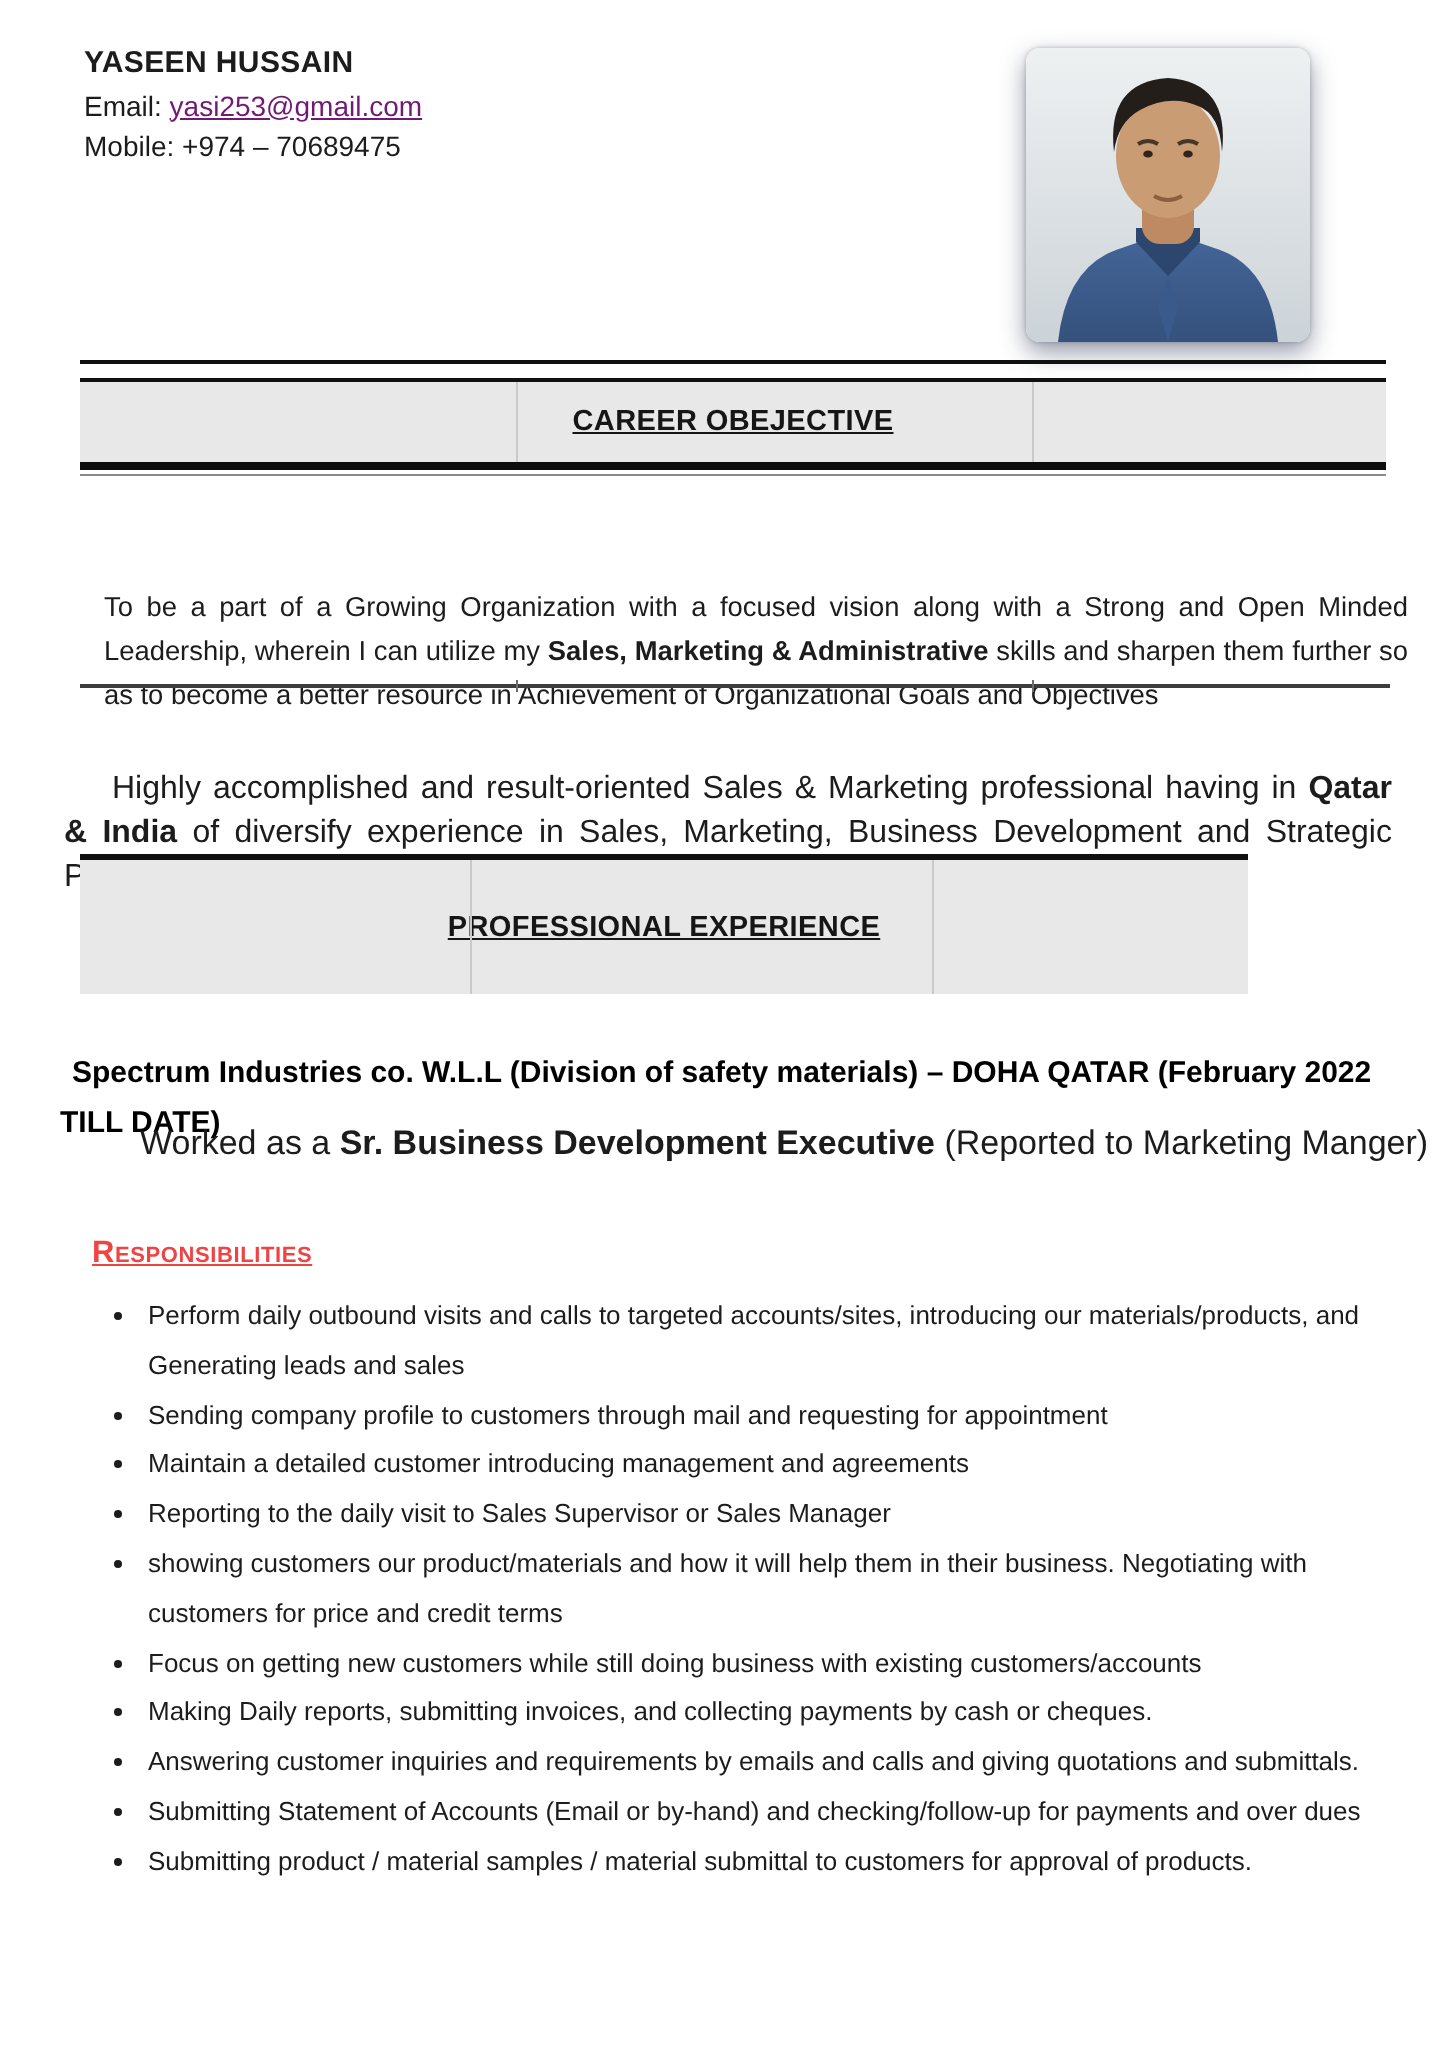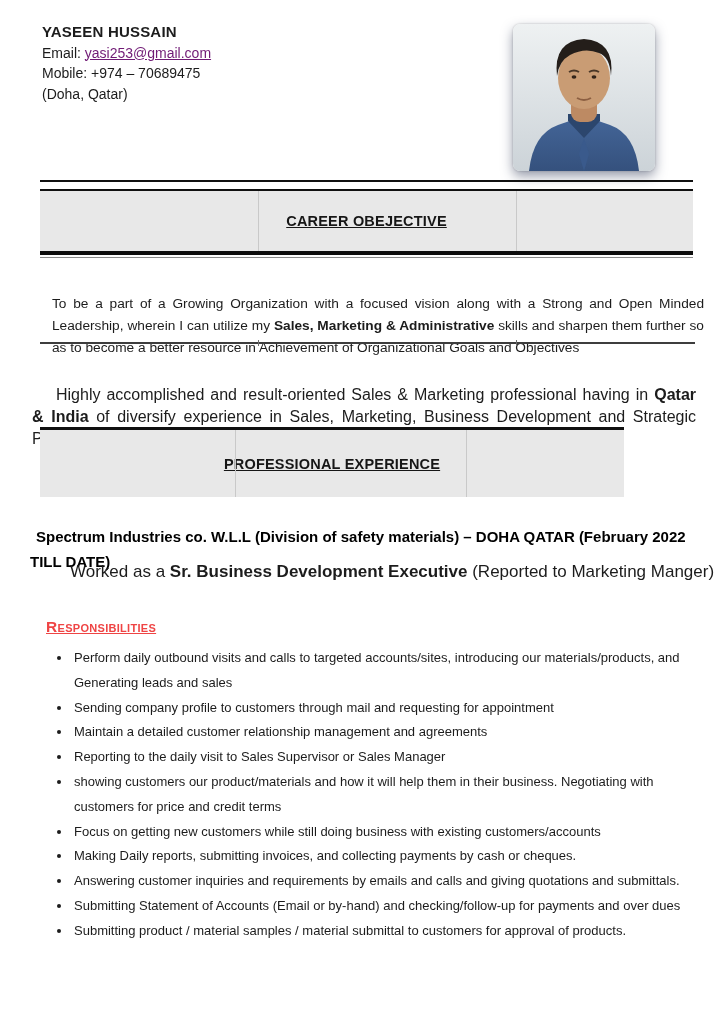--- a/index.html
+++ b/index.html
@@ -17,21 +17,21 @@
     border-radius:7px;overflow:hidden;
     box-shadow:0 5px 12px rgba(45,55,85,.5),0 0 2px rgba(0,0,0,.25);
   }
   .photo-frame svg{display:block;width:100%;height:100%;}
   
   .obj-table{position:absolute;top:180px;left:40px;width:653px;}
   .double-rule{height:7px;border-top:2px solid #101010;border-bottom:2px solid #101010;}
   .band{
     background:#e8e8e8;position:relative;display:flex;align-items:center;justify-content:center;
   }
-  .band.obj{height:60px;}
+  .band.obj{height:40px;}
   .band.exp{height:67px;}
   .band-title{
     font-size:14.5px;font-weight:bold;text-decoration:underline;
     letter-spacing:.2px;color:#161616;
   }
   .vline{position:absolute;top:0;bottom:0;width:1px;background:#c9c9c9;}
   .vline.v1{left:33.4%;}
   .vline.v2{left:72.9%;}
   .thick-rule{height:4px;background:#0d0d0d;}
   .thin-gray-rule{height:1px;background:#8a8a8a;margin-top:2px;}
@@ -67,21 +67,20 @@
 </style>
 </head>
 <body>
 
 <div class="header-block">
   <div class="name">YASEEN HUSSAIN</div>
   <div>
     <span>Email: </span><a class="email-link">yasi253@gmail.com</a>
   </div>
   <div>Mobile: +974 – 70689475</div>
-  <div>(Doha, Qatar)</div>
 </div>
 
 <div class="photo-frame">
   <svg viewBox="0 0 142 147" preserveAspectRatio="none">
     <defs>
       <linearGradient id="pbg" x1="0" y1="0" x2="0" y2="1">
         <stop offset="0" stop-color="#eef1f2"></stop>
         <stop offset="1" stop-color="#ccd3d8"></stop>
       </linearGradient>
       <linearGradient id="shirt" x1="0" y1="0" x2="0" y2="1">
@@ -136,21 +135,21 @@
 <div class="company-heading">Spectrum Industries co. W.L.L (Division of safety materials) – DOHA QATAR (February 2022 TILL DATE)</div>
 
 <div class="role-line"><span>Worked as a </span><span class="b">Sr. Business Development Executive</span><span> (Reported to Marketing Manger)</span></div>
 
 <div class="resp-title">Responsibilities</div>
 
 <div class="bullets">
   <ul>
     <li>Perform daily outbound visits and calls to targeted accounts/sites, introducing our materials/products, and Generating leads and sales</li>
     <li>Sending company profile to customers through mail and requesting for appointment</li>
-    <li>Maintain a detailed customer relationship management and agreements</li>
+    <li>Maintain a detailed customer introducing management and agreements</li>
     <li>Reporting to the daily visit to Sales Supervisor or Sales Manager</li>
     <li>showing customers our product/materials and how it will help them in their business. Negotiating with customers for price and credit terms</li>
     <li>Focus on getting new customers while still doing business with existing customers/accounts</li>
     <li>Making Daily reports, submitting invoices, and collecting payments by cash or cheques.</li>
     <li>Answering customer inquiries and requirements by emails and calls and giving quotations and submittals.</li>
     <li>Submitting Statement of Accounts (Email or by-hand) and checking/follow-up for payments and over dues</li>
     <li>Submitting product / material samples / material submittal to customers for approval of products.</li>
   </ul>
 </div>
 

